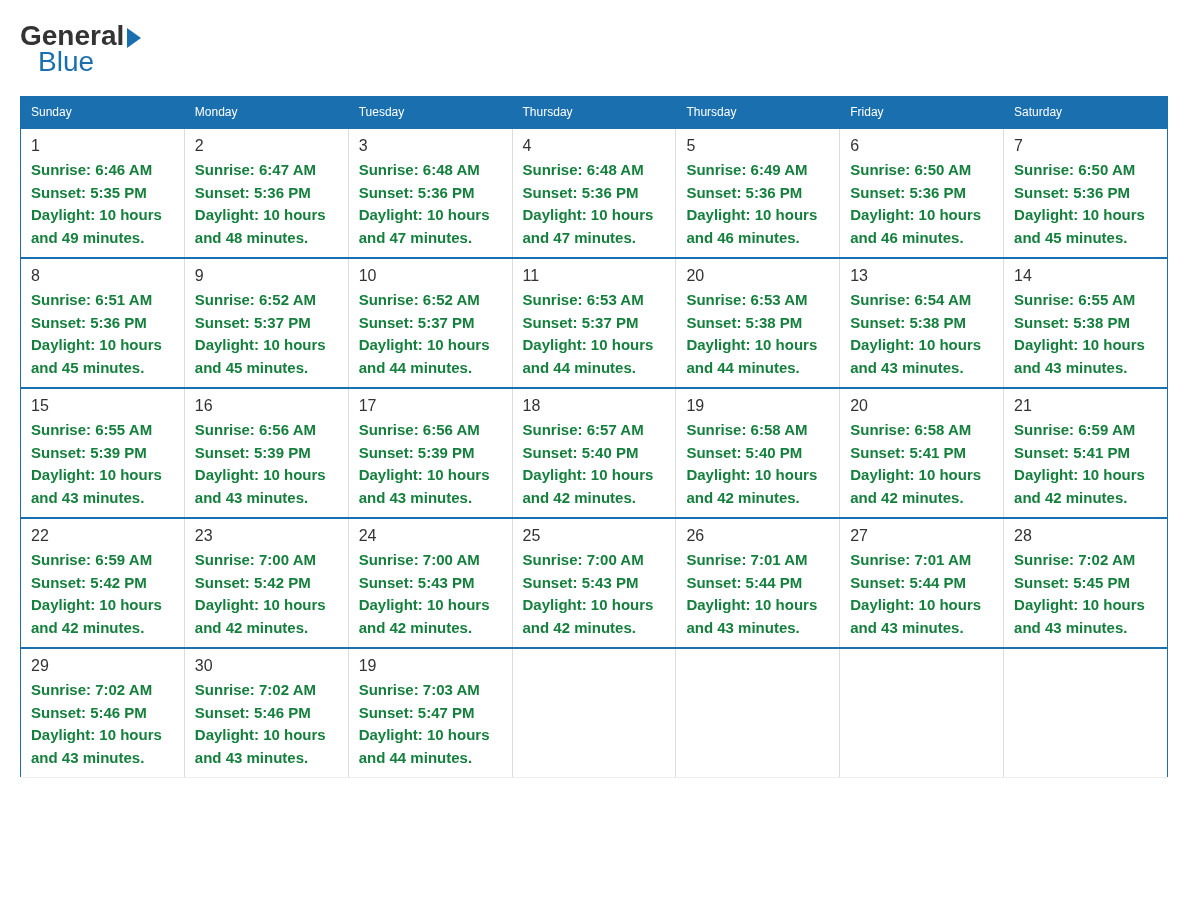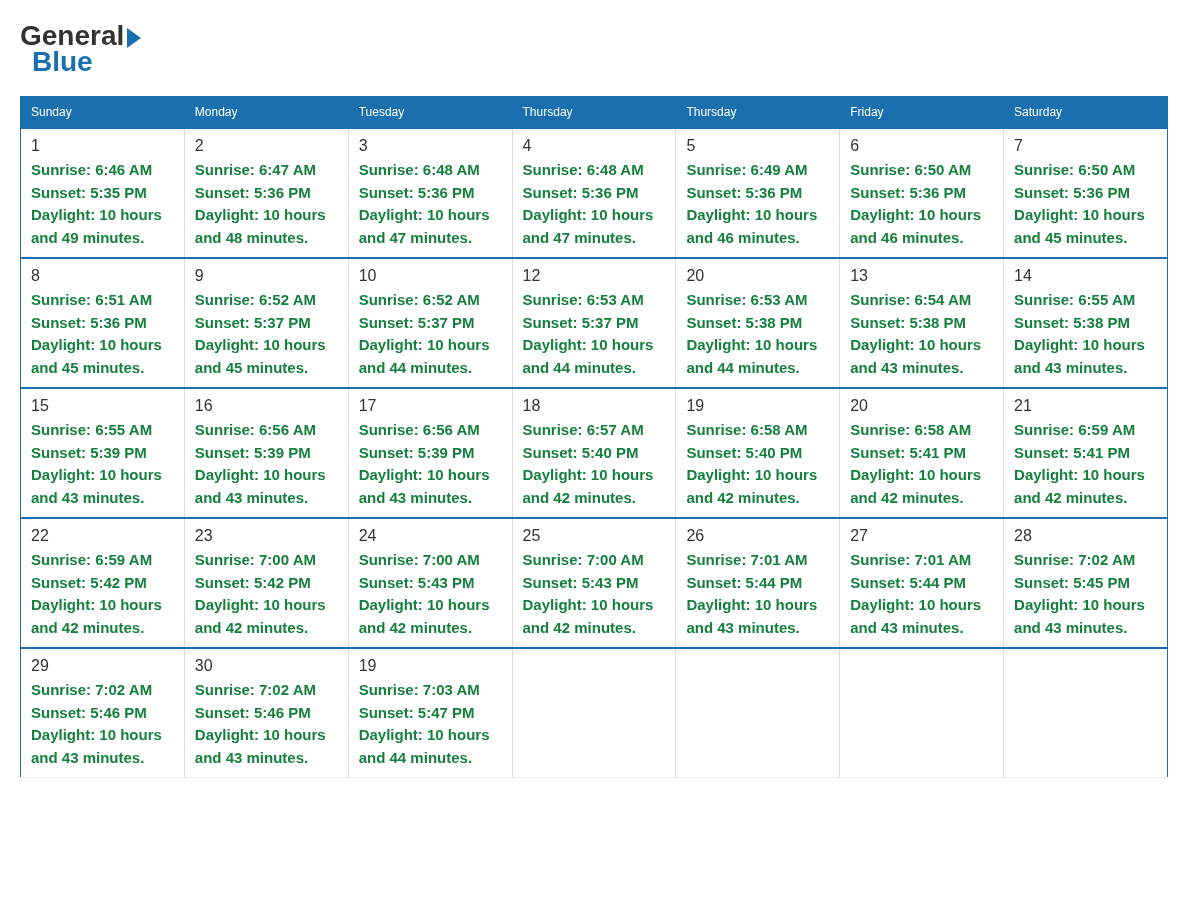--- a/index.html
+++ b/index.html
@@ -41,22 +41,22 @@
       display: flex;
       flex-direction: column;
     }
     .logo-row1 {
       display: flex;
       align-items: center;
     }
     .logo-row2 {
       color: #1a6faf;
       font-size: 28px;
-      font-weight: bold;
-      margin-left: 12px;
+      font-weight: normal;
+      margin-left: 18px;
       margin-top: -6px;
     }
     .title-area {
       text-align: right;
     }
     .calendar-title {
       font-size: 52px;
       font-weight: normal;
       color: #222;
       font-family: Georgia, serif;
@@ -184,21 +184,21 @@
       </td>
         <td>
         <span class="day-number">9</span>
         <span class="day-info">Sunrise: 6:52 AM<br>Sunset: 5:37 PM<br>Daylight: 10 hours and 45 minutes.</span>
       </td>
         <td>
         <span class="day-number">10</span>
         <span class="day-info">Sunrise: 6:52 AM<br>Sunset: 5:37 PM<br>Daylight: 10 hours and 44 minutes.</span>
       </td>
         <td>
-        <span class="day-number">12</span>
+        <span class="day-number">11</span>
         <span class="day-info">Sunrise: 6:53 AM<br>Sunset: 5:37 PM<br>Daylight: 10 hours and 44 minutes.</span>
       </td>
         <td>
         <span class="day-number">20</span>
         <span class="day-info">Sunrise: 6:53 AM<br>Sunset: 5:38 PM<br>Daylight: 10 hours and 44 minutes.</span>
       </td>
         <td>
         <span class="day-number">13</span>
         <span class="day-info">Sunrise: 6:54 AM<br>Sunset: 5:38 PM<br>Daylight: 10 hours and 43 minutes.</span>
       </td>

